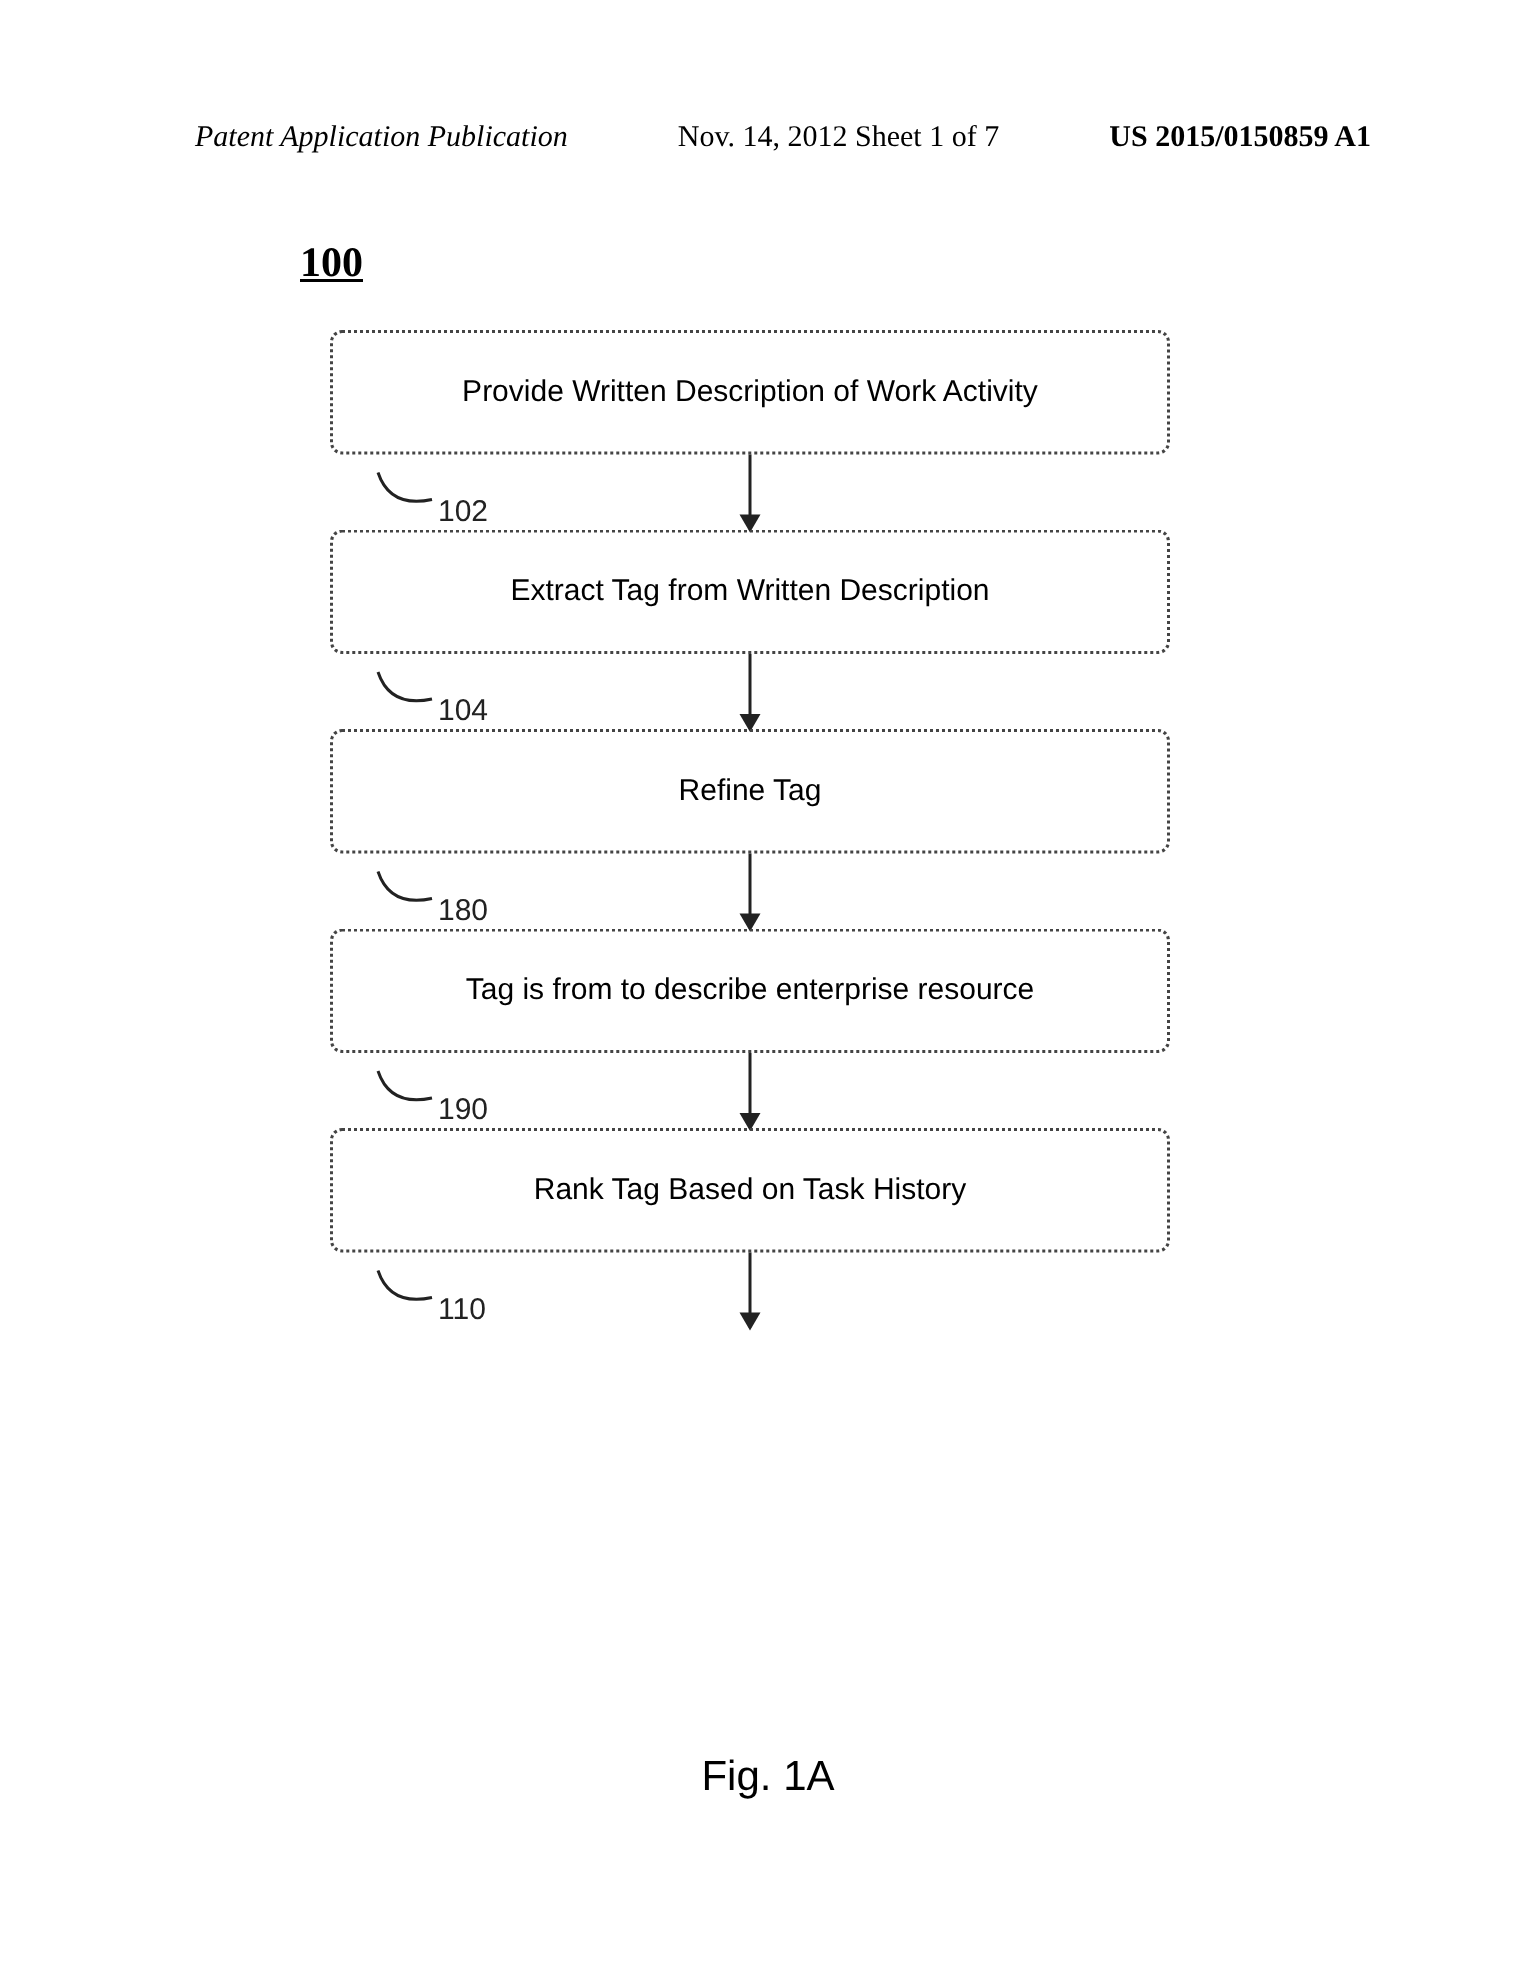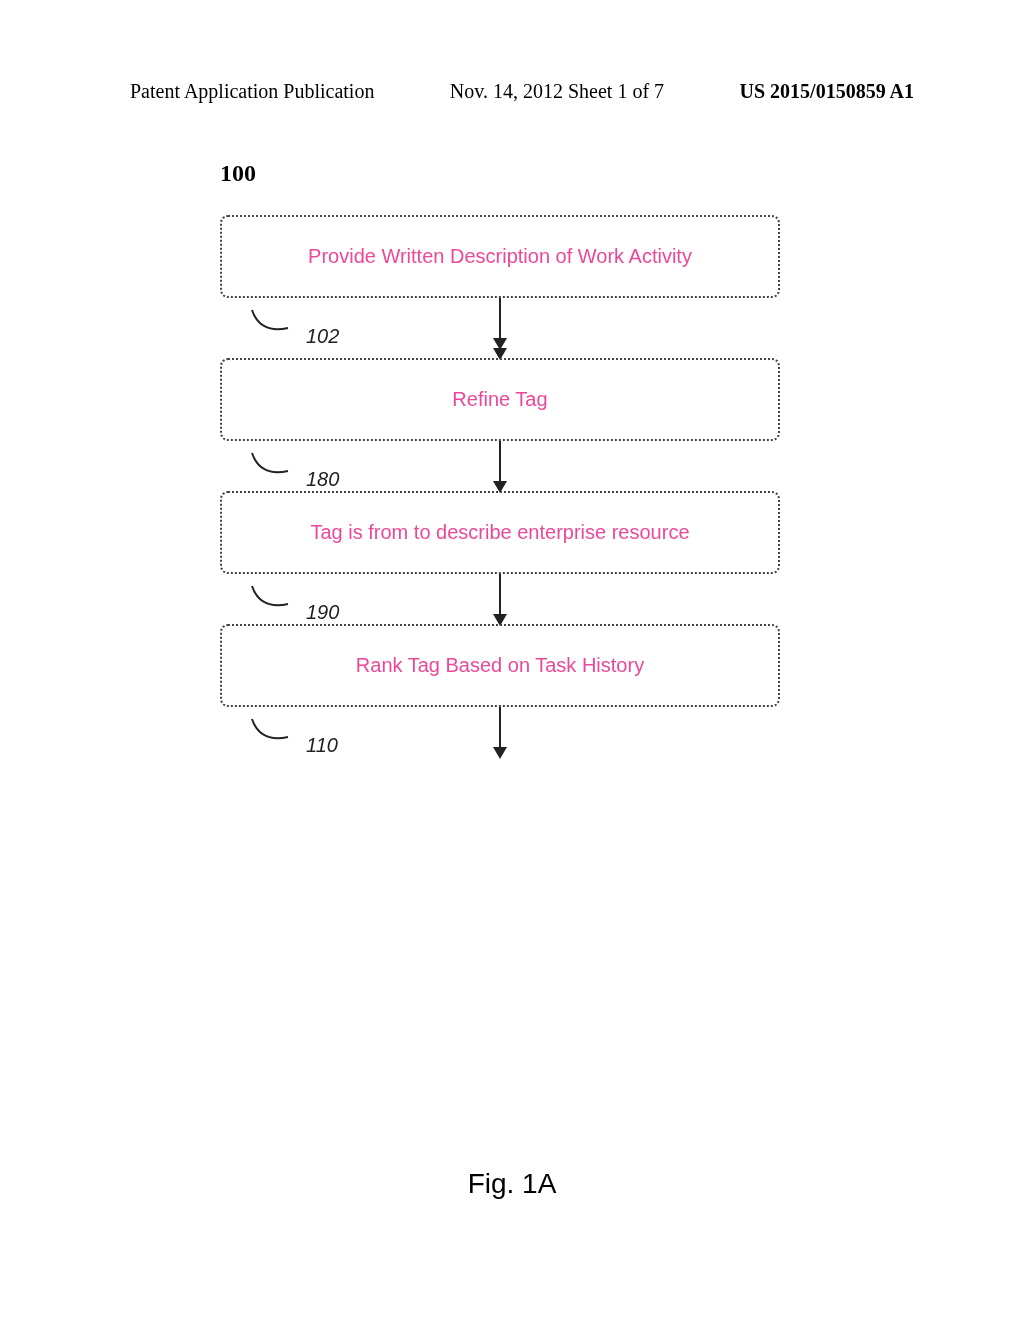--- a/index.html
+++ b/index.html
@@ -14,33 +14,33 @@
   .header {
     position: absolute;
     top: 80px;
     left: 0;
     width: 100%;
     display: flex;
     justify-content: space-between;
     padding: 0 110px 0 130px;
     font-size: 20px;
   }
-  .header .ital { }
+  .header .ital { font-style: italic; }
   .header .bold { font-weight: bold; }
   .diagram {
     position: absolute;
     top: 160px;
     left: 200px;
     width: 600px;
   }
   .figref {
-    font-size: 24px;
+    font-size: 28px;
     font-weight: bold;
+    text-decoration: underline;
     margin-bottom: 28px;
-    margin-left: 20px;
   }
   .col {
     display: flex;
     flex-direction: column;
     align-items: center;
   }
   .boxrow {
     position: relative;
     width: 560px;
     display: flex;
@@ -48,31 +48,30 @@
     align-items: flex-start;
   }
   .box {
     width: 560px;
     border: 2px dotted #444;
     border-radius: 8px;
     padding: 28px 8px;
     text-align: center;
     font-family: Arial, Helvetica, sans-serif;
     font-size: 20px;
-    color: #ec4899;
+    color: #000000;
   }
   .callout {
     position: relative;
     height: 42px;
     margin-left: 30px;
     margin-top: -2px;
     display: flex;
     align-items: flex-end;
-    gap: 16px;
-    font-style: italic;
+    gap: 2px;
   }
   .callout svg { display: block; }
   .callout-num {
     font-family: Arial, Helvetica, sans-serif;
     font-size: 20px;
     color: #222;
     position: relative;
     top: 10px;
   }
   .arrow {
@@ -122,20 +121,29 @@
       <div class="box">Provide Written Description of Work Activity</div>
       <div class="callout">
         <svg width="40" height="30">
             <path d="M2 2 Q 10 26 38 20" stroke="#222" stroke-width="2" fill="none"></path>
           </svg>
         <span class="callout-num">102</span>
       </div>
     </div>
     <div class="arrow"></div>
 
+    <div class="boxrow">
+      <div class="box">Extract Tag from Written Description</div>
+      <div class="callout">
+        <svg width="40" height="30">
+            <path d="M2 2 Q 10 26 38 20" stroke="#222" stroke-width="2" fill="none"></path>
+          </svg>
+        <span class="callout-num">104</span>
+      </div>
+    </div>
     <div class="arrow"></div>
 
     <div class="boxrow">
       <div class="box">Refine Tag</div>
       <div class="callout">
         <svg width="40" height="30">
             <path d="M2 2 Q 10 26 38 20" stroke="#222" stroke-width="2" fill="none"></path>
           </svg>
         <span class="callout-num">180</span>
       </div>

